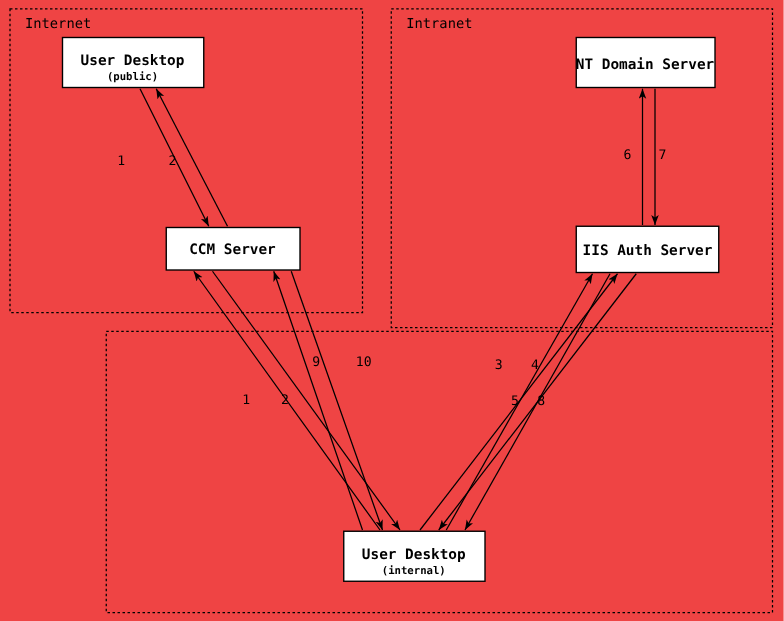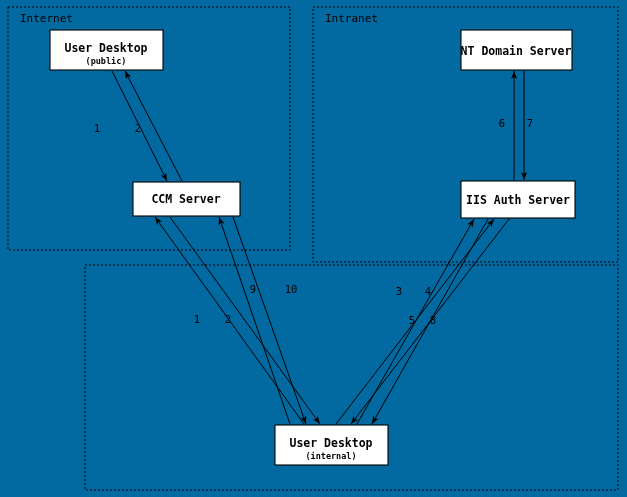--- a/index.html
+++ b/index.html
@@ -4,21 +4,21 @@
 <style>
   html, body {
     margin: 0;
     padding: 0;
     background: #ffffff;
   }
   #diagram-root {
     position: relative;
     width: 627px;
     height: 497px;
-    background: #0369a1;
+    background: #ef4444;
     font-family: "DejaVu Sans Mono", monospace;
     overflow: hidden;
   }
   svg#diagram-svg {
     display: block;
     width: 627px;
     height: 497px;
   }
   .zone-rect {
     fill: none;

